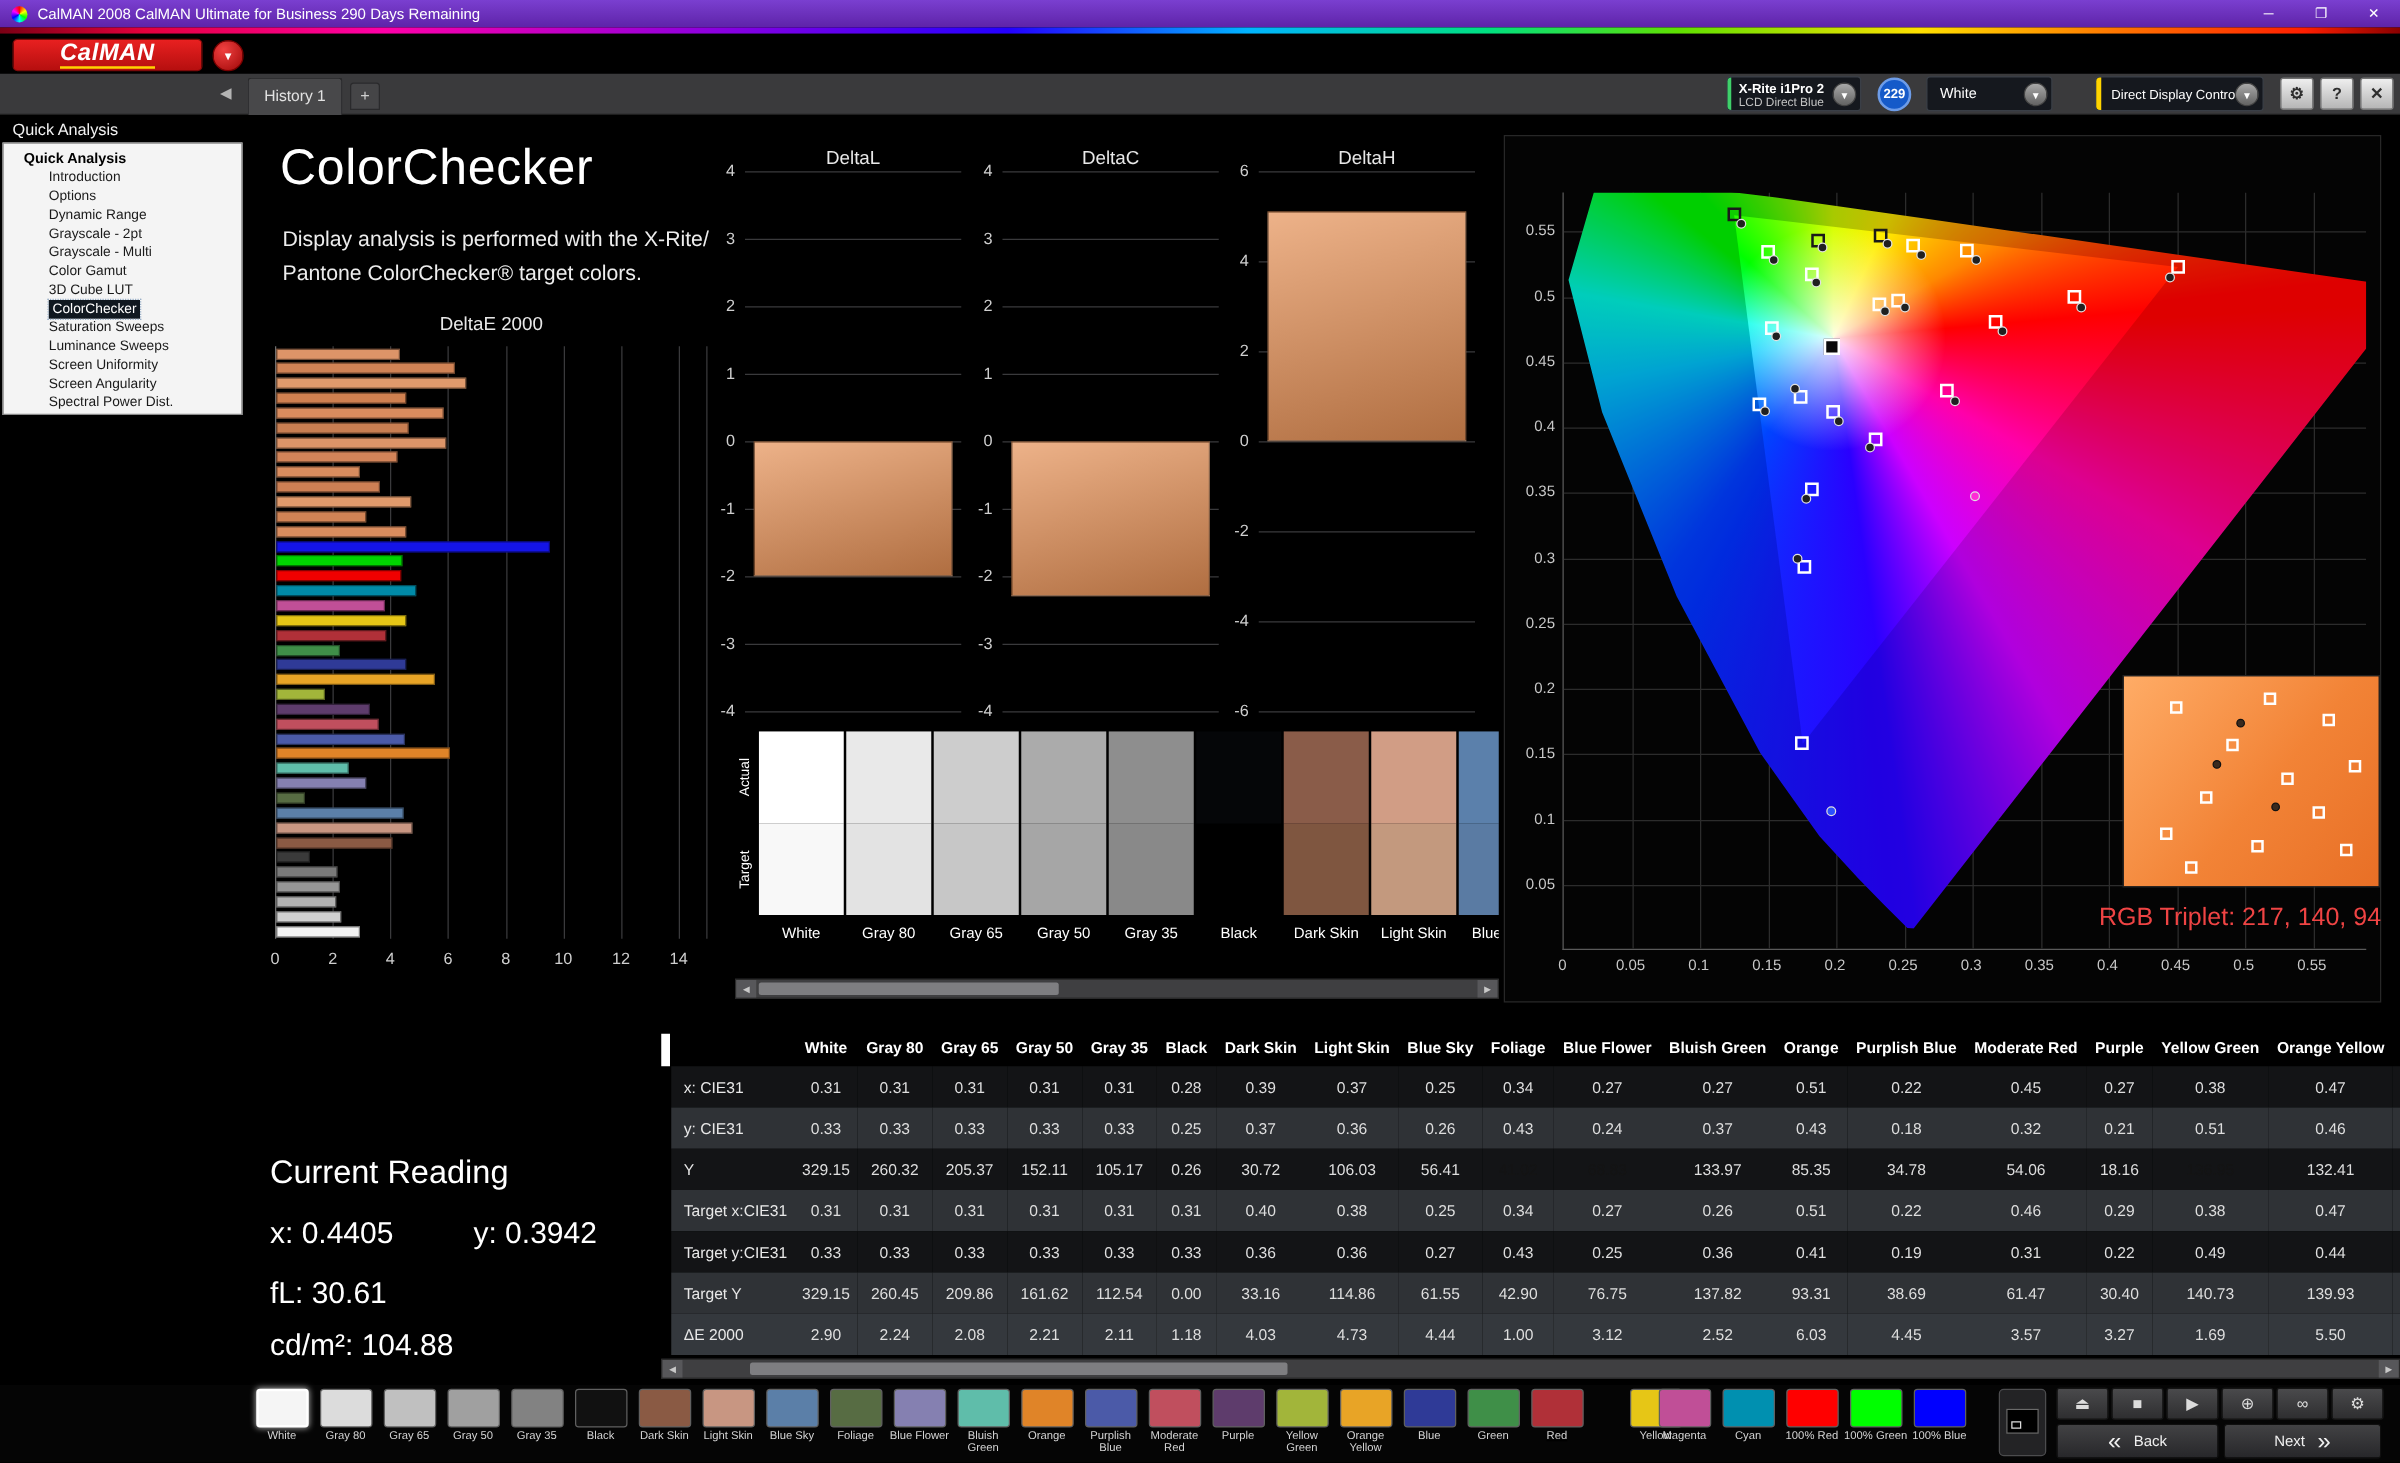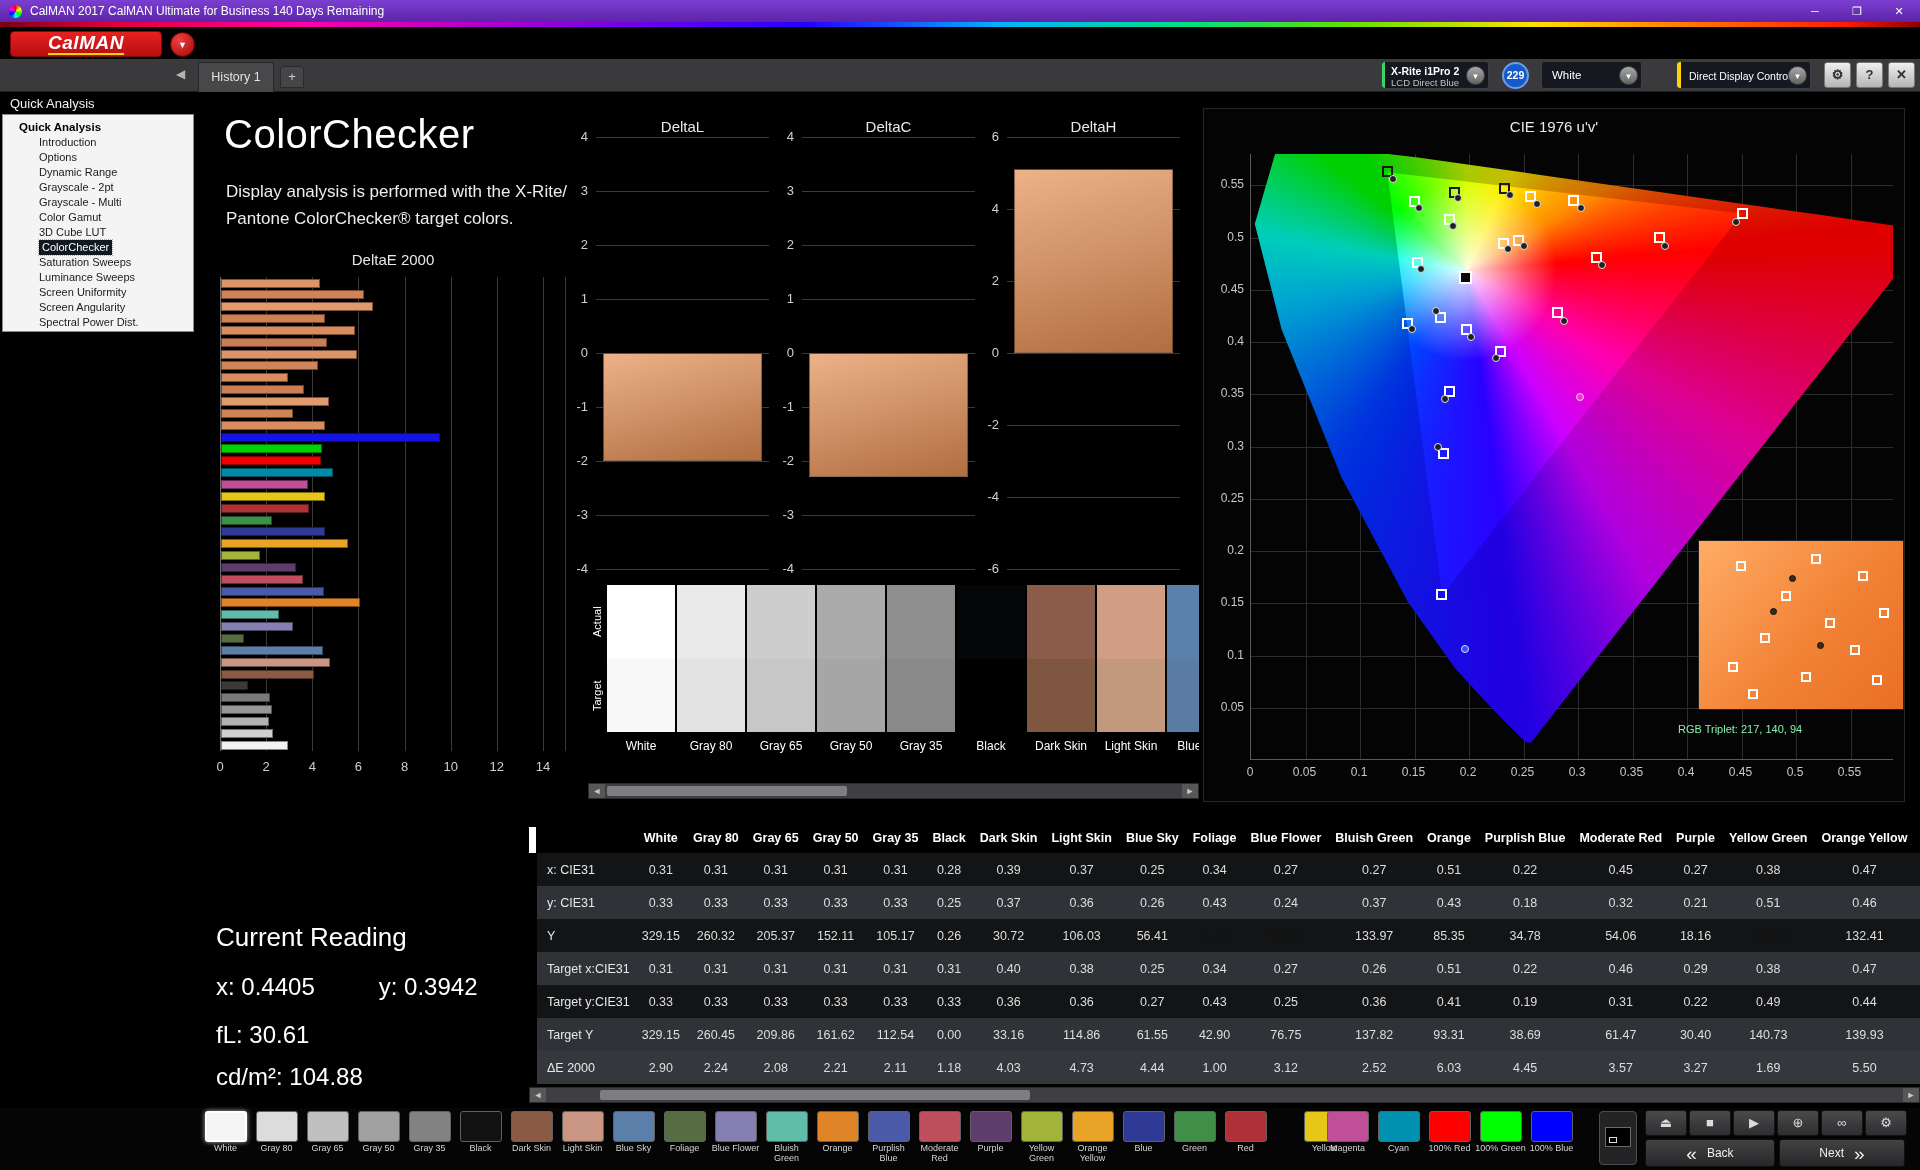--- a/index.html
+++ b/index.html
@@ -97,21 +97,21 @@
   .horseshoe{filter:brightness(.78) saturate(1.15)}
   .ciesq{position:absolute;width:11px;height:11px;border:2px solid #fff;background:transparent}
   .ciesq.dk{border-color:#1a1a1a}
   .ciedot{position:absolute;width:8px;height:8px;border-radius:50%;background:#202020;border:1px solid #e0e0e0}
   .ciesel{position:absolute;width:13px;height:13px;background:#0a0a0a;border:2px solid #fff}
   .cietick{position:absolute;top:0;width:32px;text-align:center;font-size:12px;color:#c8c8c8}
   .cieytick{position:absolute;left:0;width:38px;text-align:right;font-size:12px;color:#c8c8c8}
   #inset{position:absolute;left:494px;top:431px;width:206px;height:170px;background:linear-gradient(130deg,#ffac66,#f28336 55%,#e86f26);border:1px solid #222}
   .insq{position:absolute;width:10px;height:10px;border:2px solid #fff}
   .indot{position:absolute;width:7px;height:7px;border-radius:50%;background:#3a2a1e;border:1px solid #111}
-  #rgbLabel{position:absolute;left:474px;top:614px;width:228px;text-align:left;font-size:11px;color:#86efac}
+  #rgbLabel{position:absolute;left:474px;top:614px;width:228px;text-align:center;font-size:20px;color:#ef4444}
 
   
   .reading{position:absolute;color:#fff}
   #rAvg{left:242px;top:813px;width:330px;text-align:center;font-size:26px}
   #rMax{left:242px;top:862px;width:330px;text-align:center;font-size:26px}
   #rCur{left:216px;top:922px;font-size:26px}
   #rXY{left:216px;top:973px;font-size:24px}
   #rXY .gap{display:inline-block;width:64px}
   #rFL{left:216px;top:1021px;font-size:24px}
   #rCD{left:216px;top:1063px;font-size:24px}
@@ -148,21 +148,21 @@
   .chev{font-size:19px;line-height:1}
   .navlbl{font-size:12px}
 </style>
 </head>
 <body>
 
 <div id="screen">
 
   <div id="titlebar">
     <div id="appIcon"></div>
-    <span>CalMAN 2017 CalMAN Ultimate for Business 140 Days Remaining</span>
+    <span>CalMAN 2008 CalMAN Ultimate for Business 290 Days Remaining</span>
     <div id="winBtns">
       <div class="winbtn">─</div>
       <div class="winbtn">❐</div>
       <div class="winbtn">✕</div>
     </div>
   </div>
   <div id="rainbow"></div>
 
   <div id="logoband">
     <div id="logoRect">
@@ -407,21 +407,20 @@
         <div class="swl">Blue Sky</div>
       </div>
     </div>
   <div class="scroll" id="stripScroll">
     <div class="sarrow">◄</div>
     <div class="sthumb" id="stripThumb"></div>
     <div class="sarrow r">►</div>
   </div>
 
   <div id="ciePanel">
-    <div id="cieTitle">CIE 1976 u'v'</div>
     <div id="cieYL">
         <div class="cieytick" style="top: 590.75px;">0.05</div>
         <div class="cieytick" style="top: 538.5px;">0.1</div>
         <div class="cieytick" style="top: 486.25px;">0.15</div>
         <div class="cieytick" style="top: 434px;">0.2</div>
         <div class="cieytick" style="top: 381.75px;">0.25</div>
         <div class="cieytick" style="top: 329.5px;">0.3</div>
         <div class="cieytick" style="top: 277.25px;">0.35</div>
         <div class="cieytick" style="top: 225px;">0.4</div>
         <div class="cieytick" style="top: 172.75px;">0.45</div>

